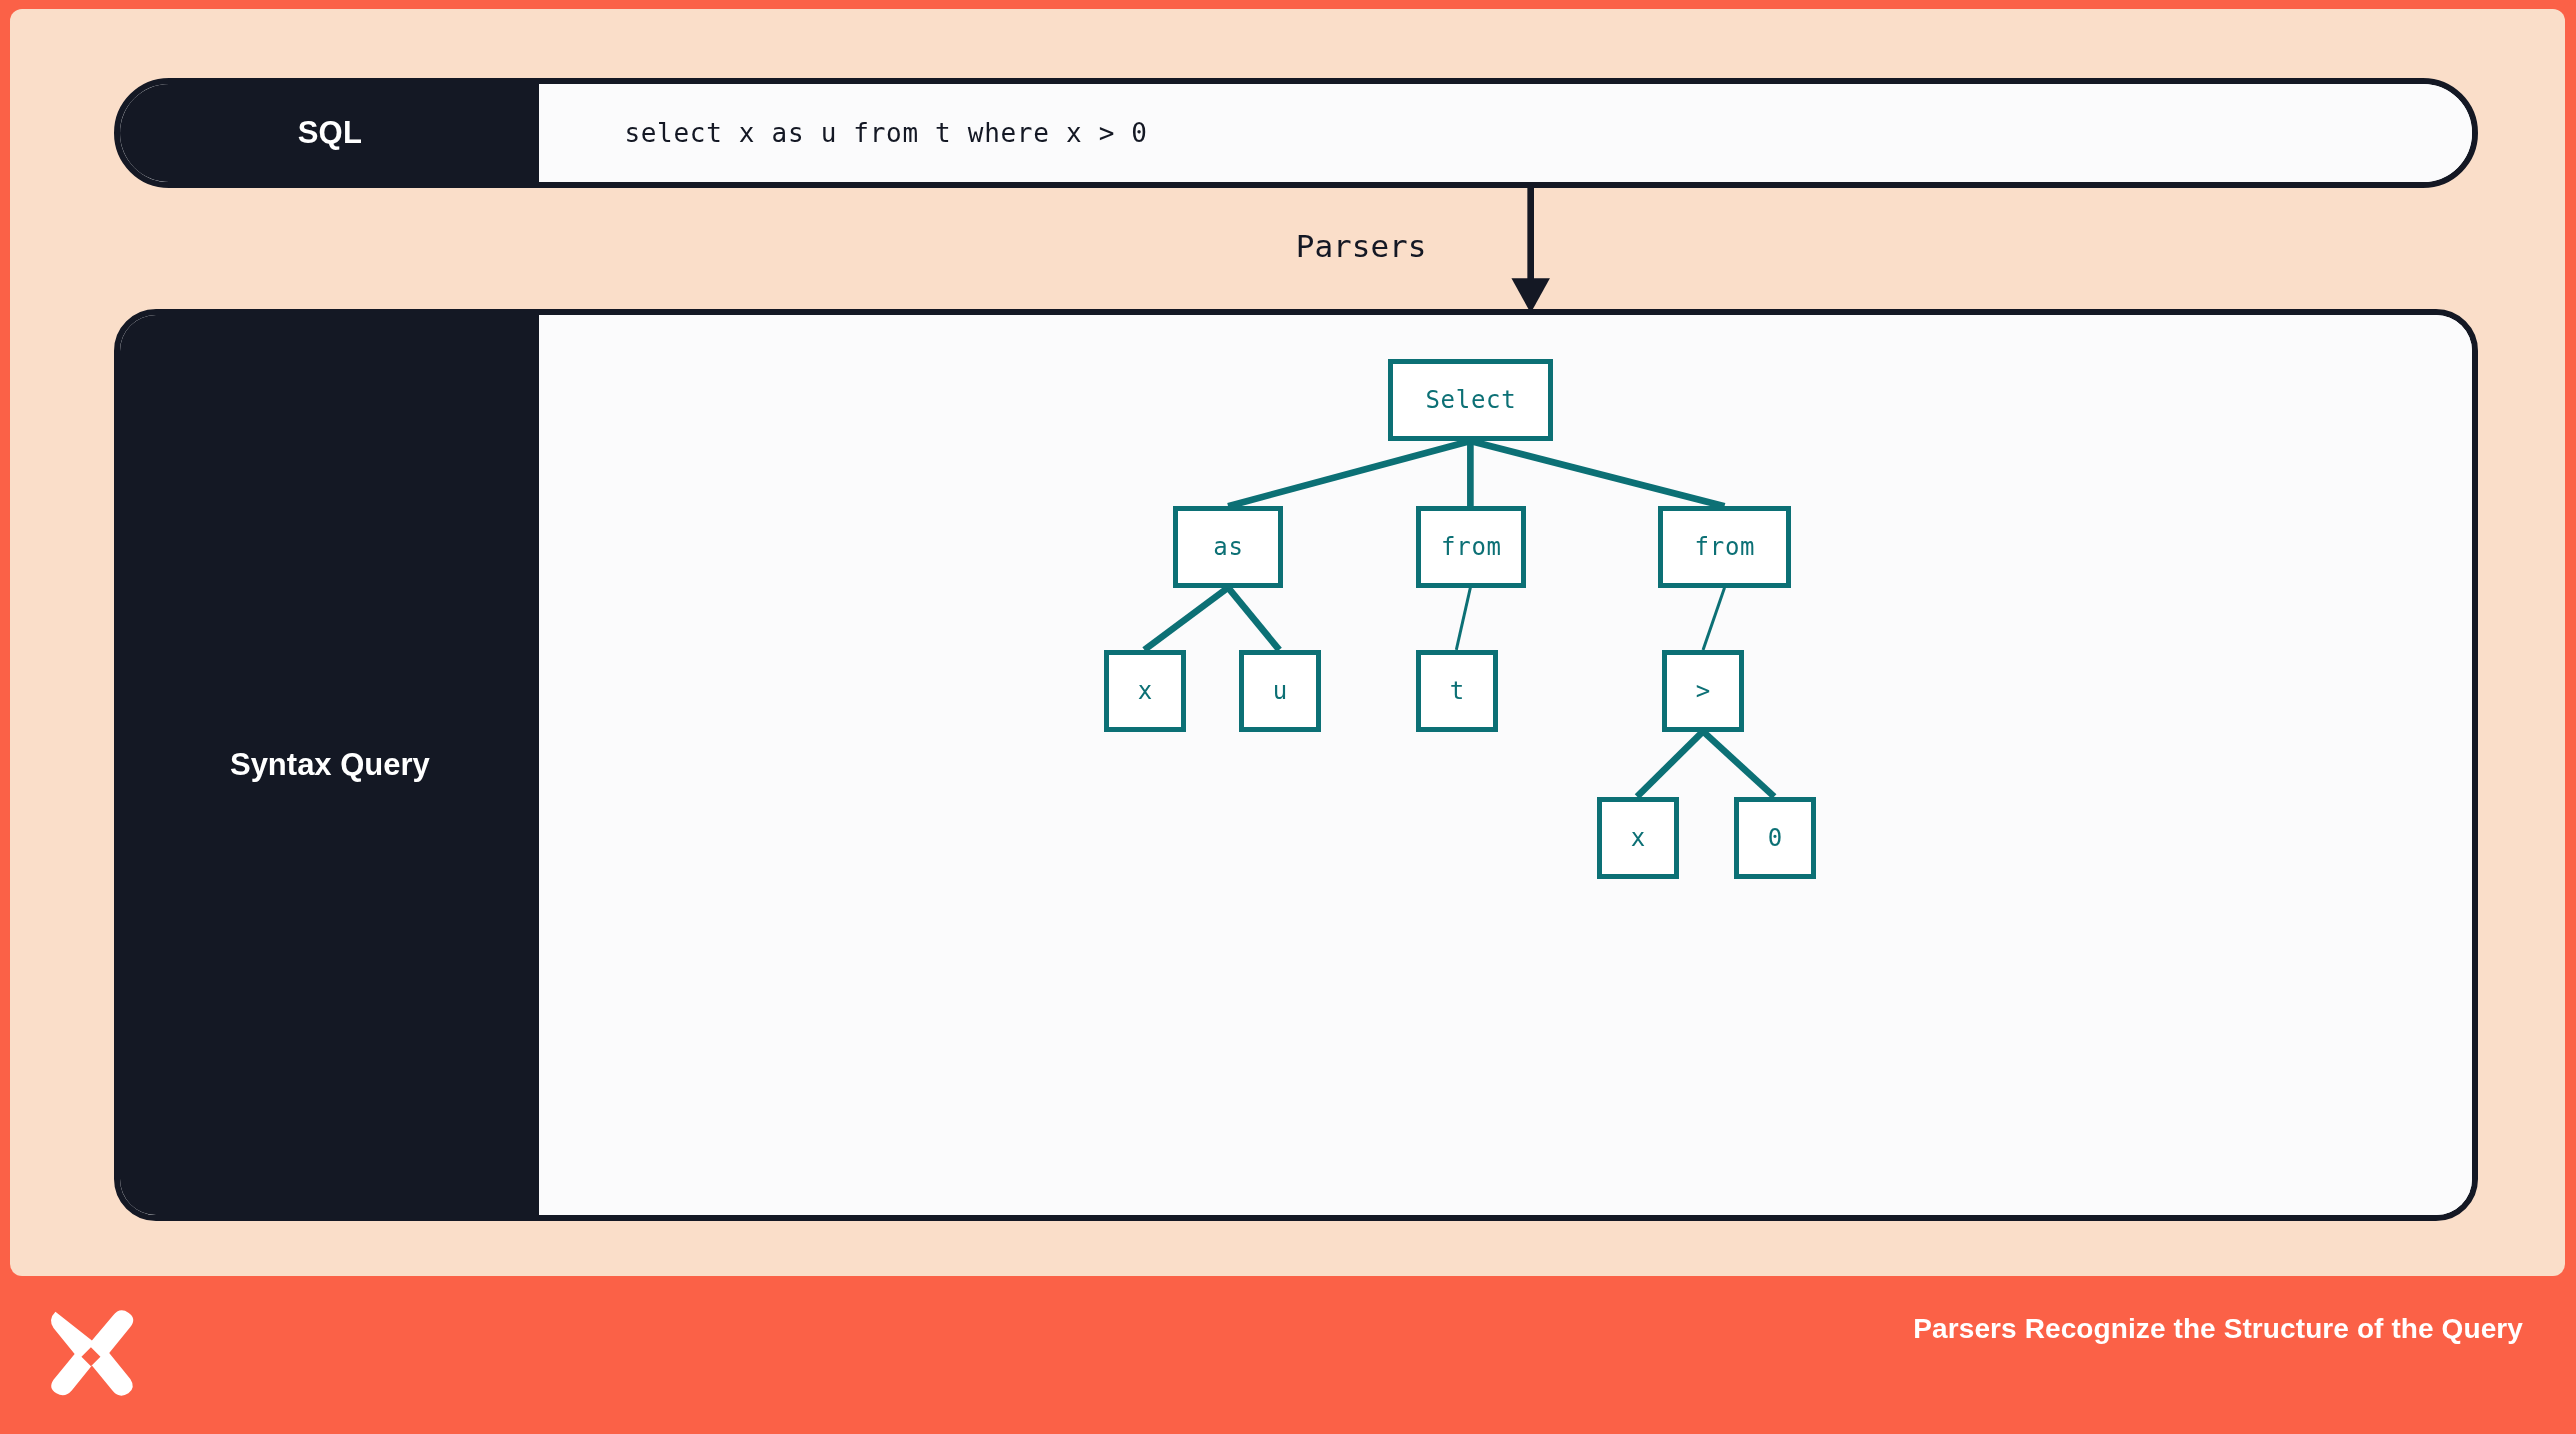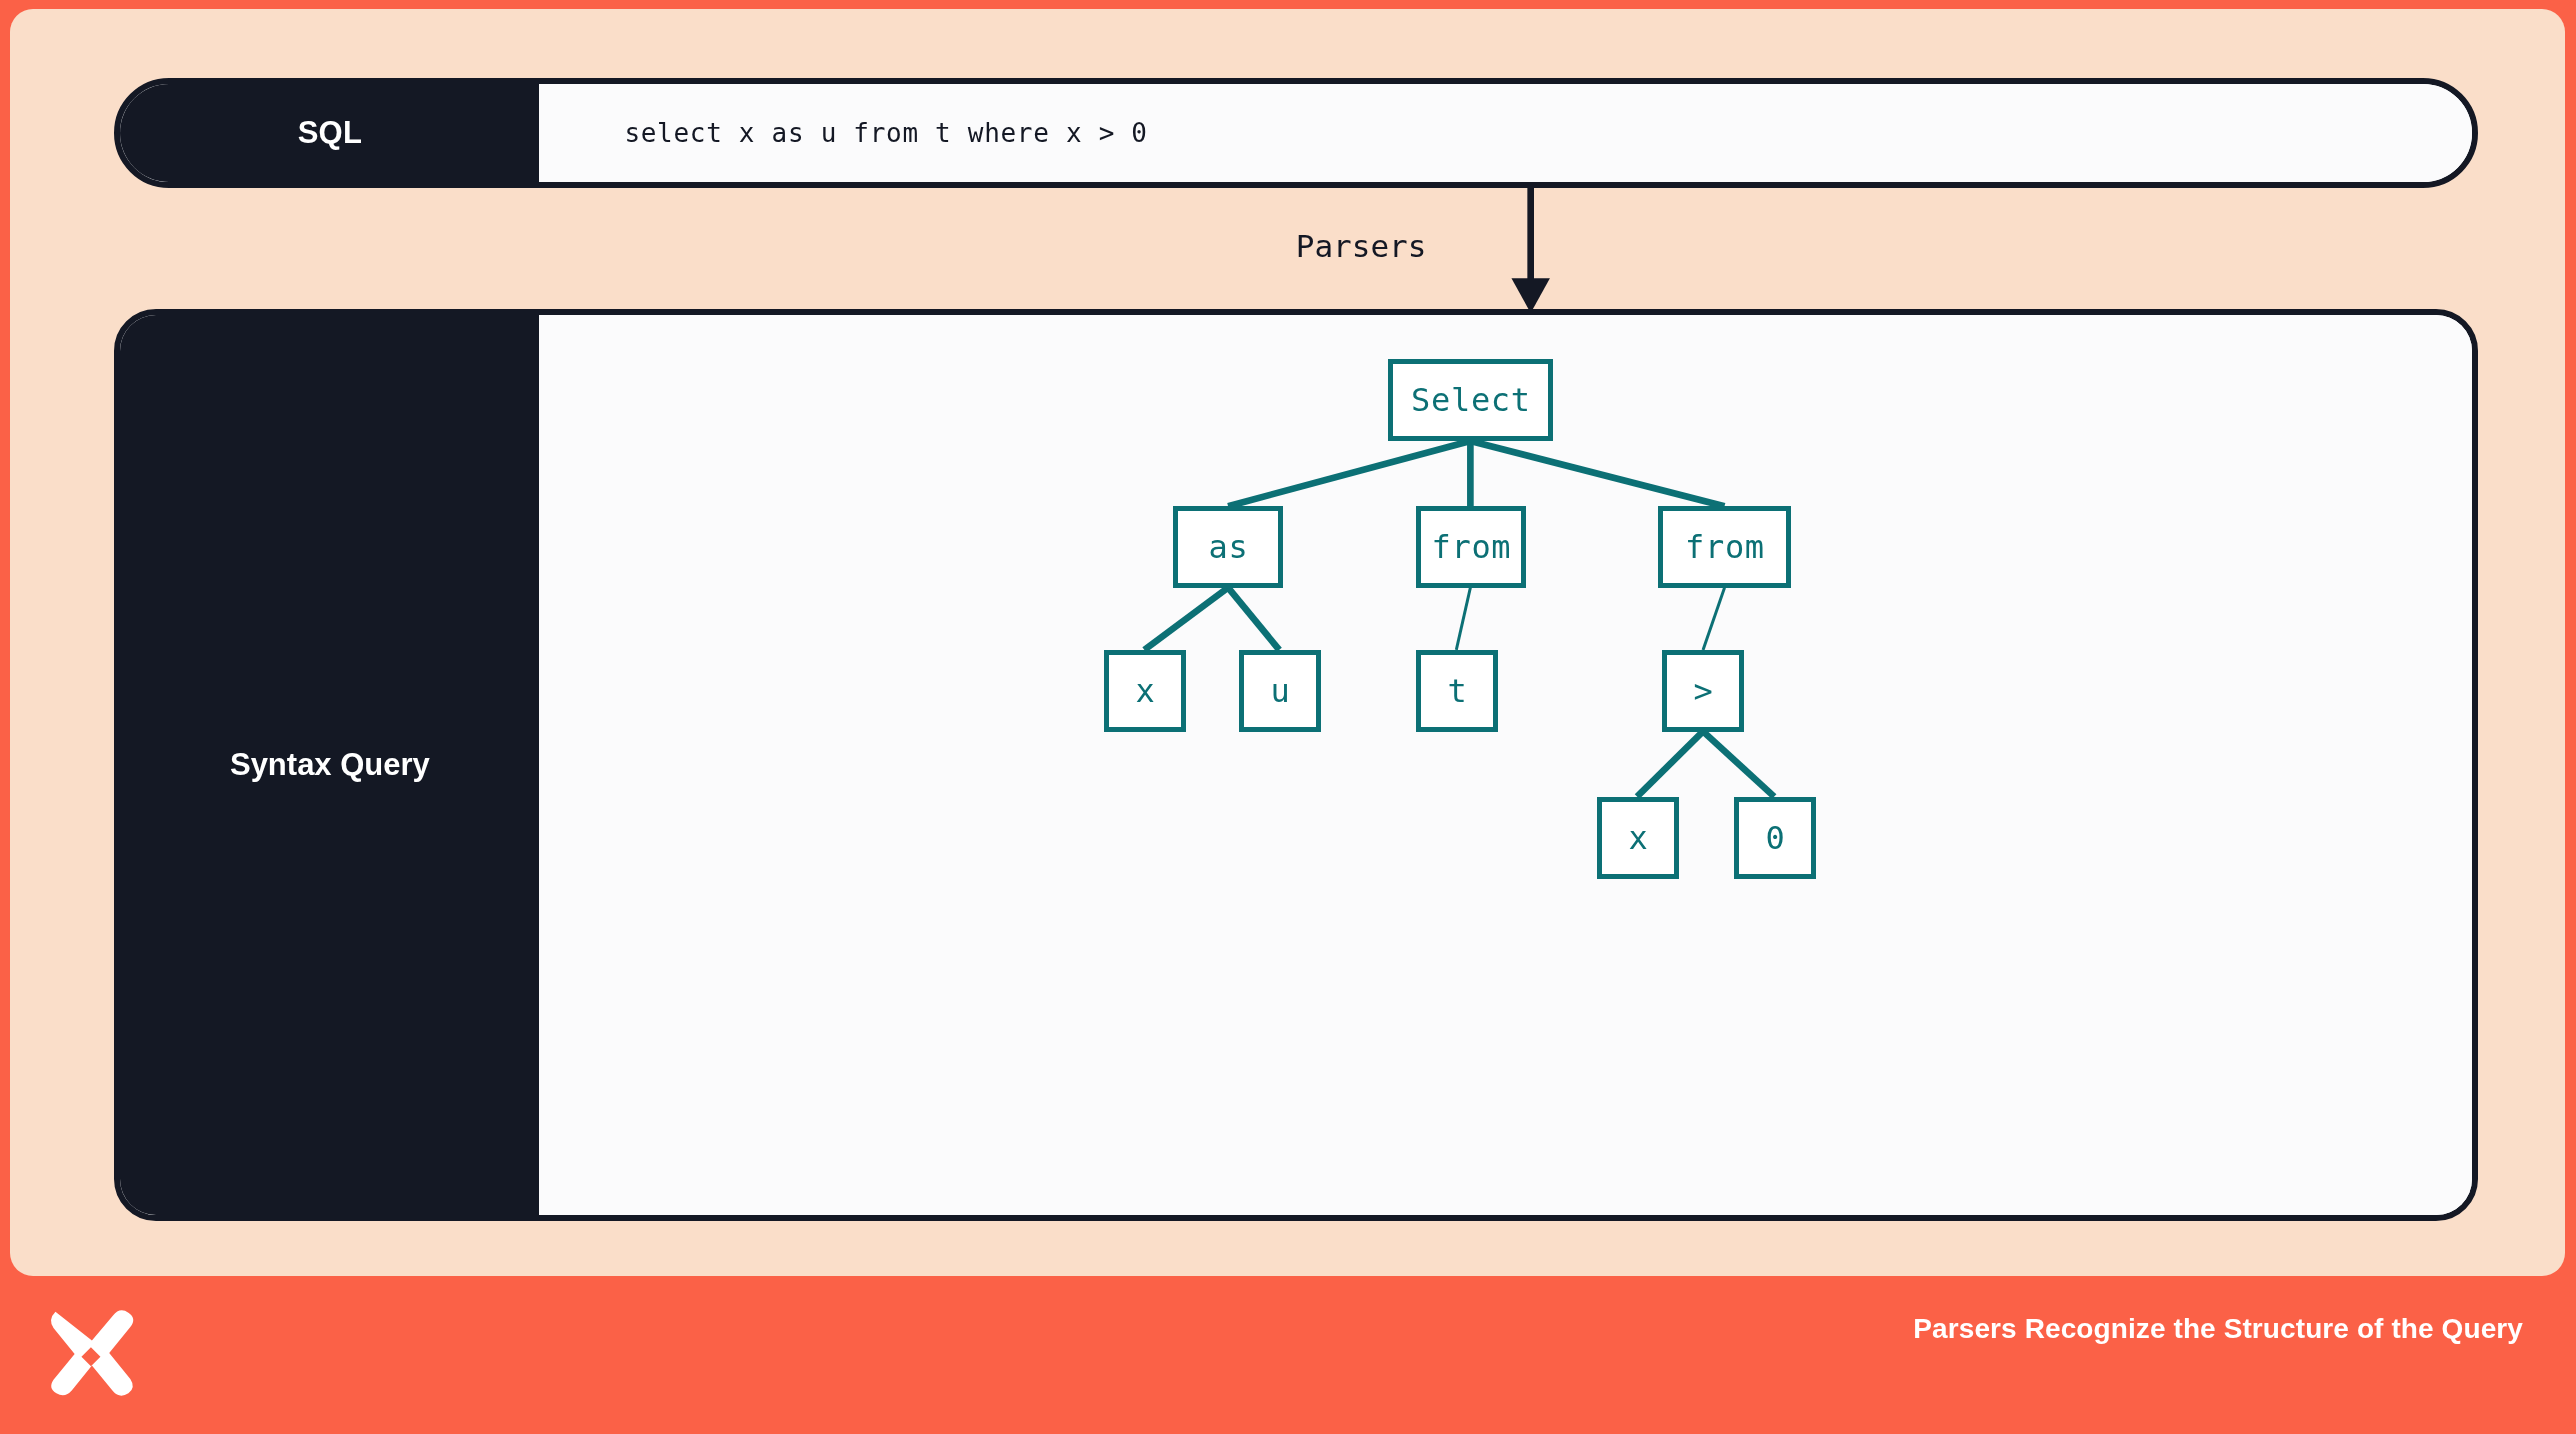--- a/index.html
+++ b/index.html
@@ -24,21 +24,21 @@
   }
 
   
   #content-panel {
     position: absolute;
     left: 10.4px;
     top: 9px;
     width: 2555px;
     height: 1267px;
     background: #fadec9;
-    border-radius: 23px;
+    border-radius: 12px;
     box-sizing: border-box;
   }
 
   
   #sql-row {
     position: absolute;
     left: 104px;
     top: 69px;
     width: 2364px;
     height: 110px;
@@ -134,21 +134,21 @@
   }
   .tree-node {
     position: absolute;
     box-sizing: border-box;
     border: 5.2px solid #0c7075;
     background: #ffffff;
     display: flex;
     align-items: center;
     justify-content: center;
     font-family: "DejaVu Sans Mono", "Liberation Mono", monospace;
-    font-size: 32px;
+    font-size: 24px;
     color: #0c7075;
     letter-spacing: 0.7px;
   }
 
   
   #footer {
     position: absolute;
     left: 0;
     top: 1276px;
     width: 2576px;

